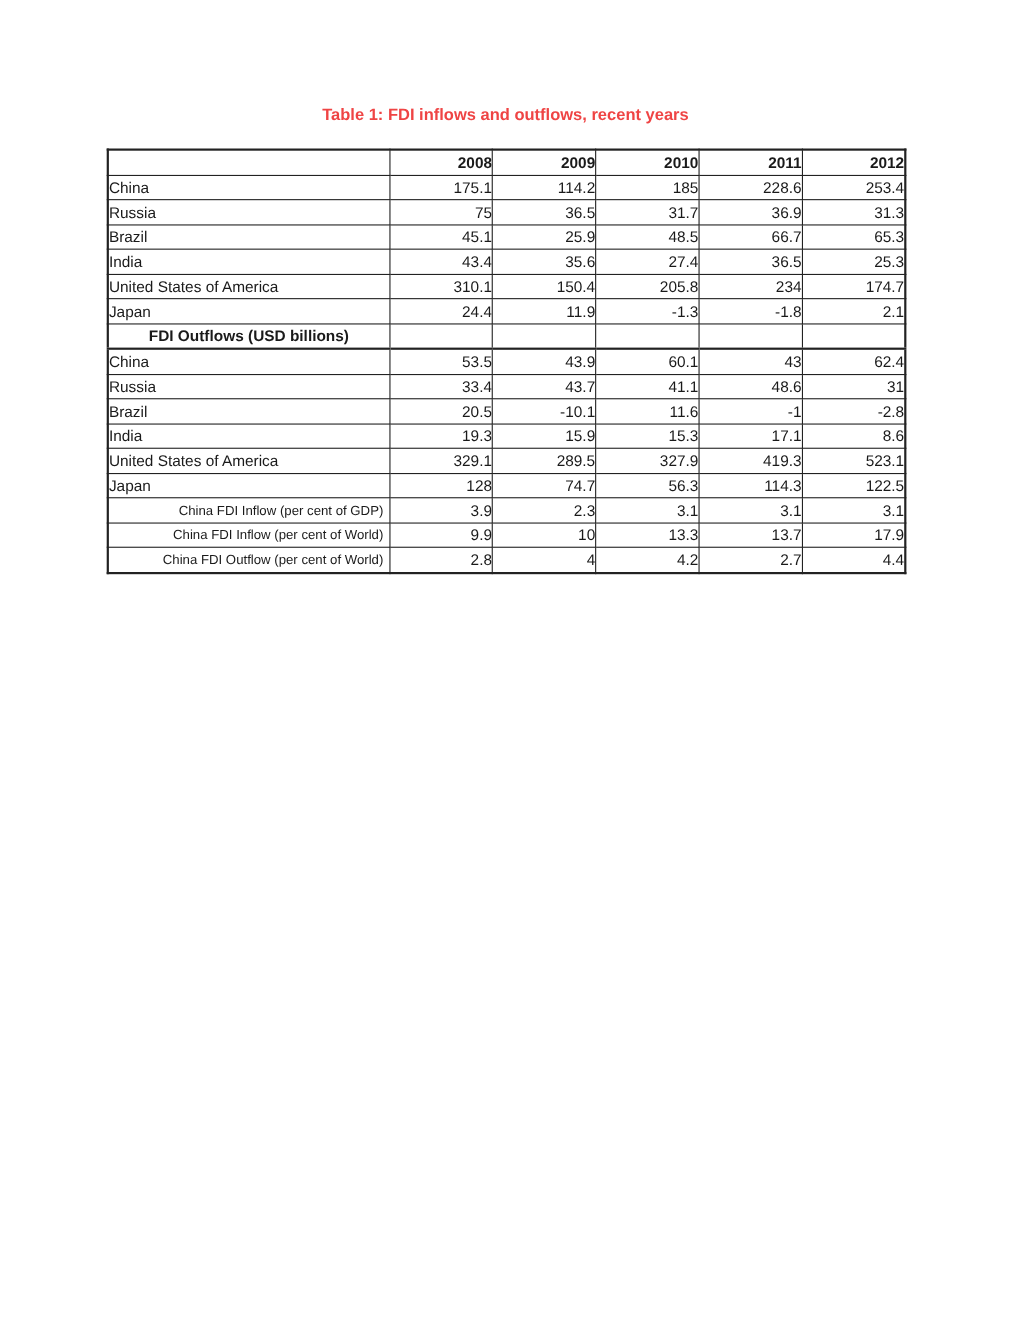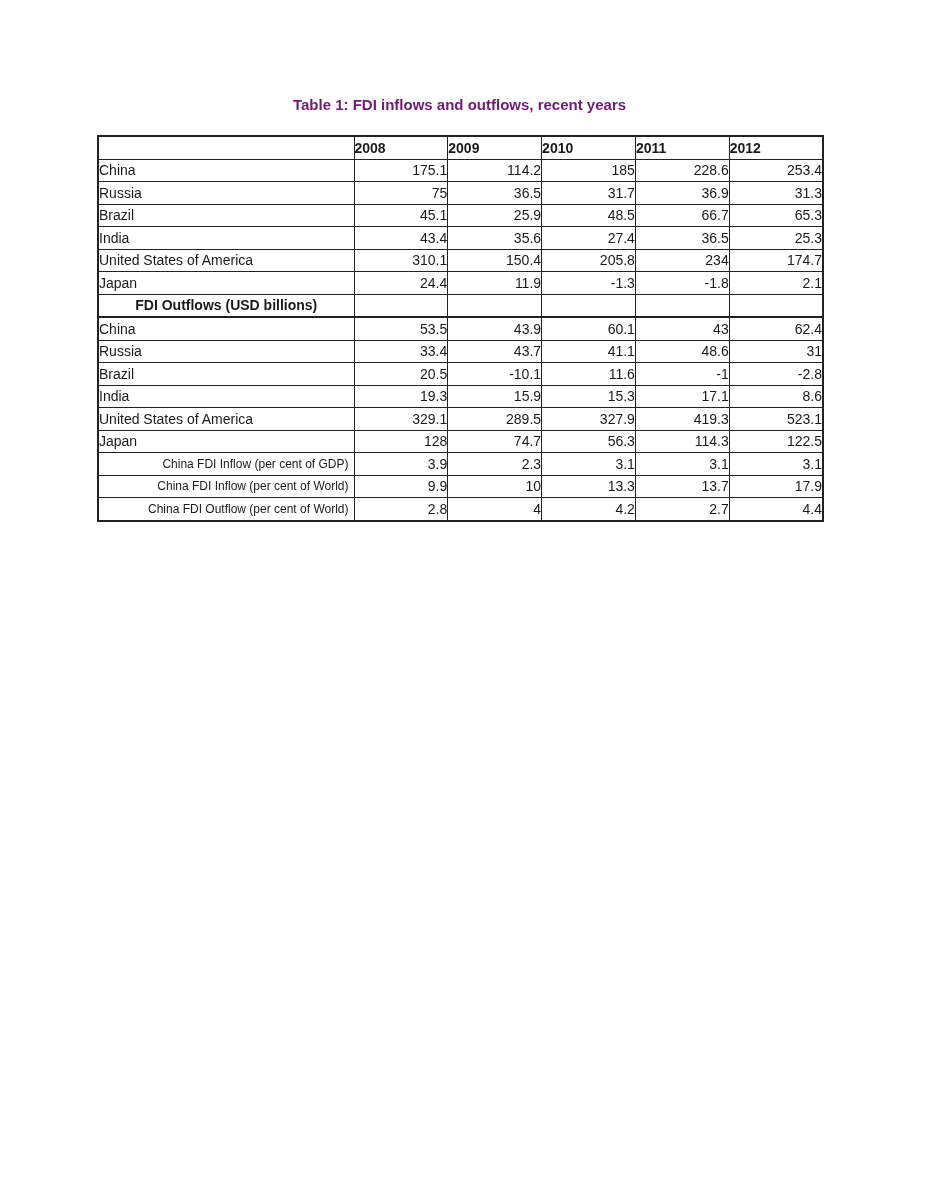--- a/index.html
+++ b/index.html
@@ -12,21 +12,21 @@
     color: #1a1a1a;
   }
   .doc-title {
     position: absolute;
     left: 97px;
     top: 96px;
     width: 725px;
     text-align: center;
     font-weight: bold;
     font-size: 15px;
-    color: #701a75;
+    color: #ef4444;
   }
   table.fdi {
     position: absolute;
     left: 97px;
     top: 135px;
     width: 725px;
     border-collapse: collapse;
     table-layout: fixed;
     border: 2px solid #222222;
   }
@@ -34,21 +34,21 @@
     border: 1.5px solid #222222;
     height: 21.5px;
     padding: 0;
     font-size: 14px;
     white-space: nowrap;
     overflow: hidden;
     vertical-align: middle;
   }
   tr.year-row td.year {
     font-weight: bold;
-    text-align: left;
+    text-align: right;
   }
   tr.section-row td { border-bottom-width: 2.5px; }
   tr.section-row td.sec {
     font-weight: bold;
     text-align: center;
   }
   td.label {
     text-align: left;
     padding-left: 6px;
   }

